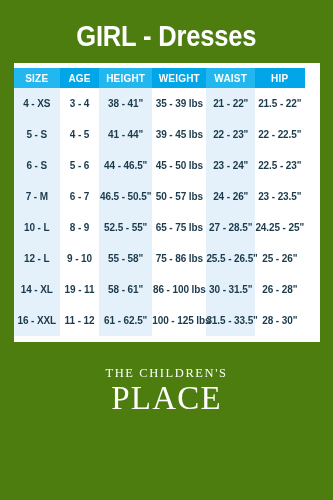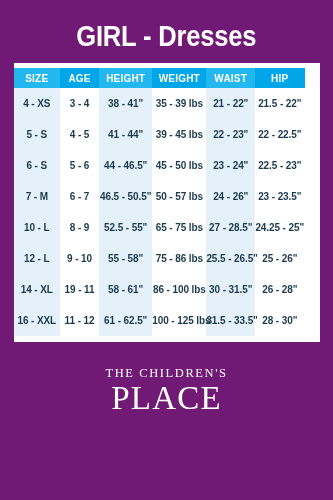--- a/index.html
+++ b/index.html
@@ -12,21 +12,21 @@
     overflow: hidden;
     background: #009fe3;
     font-family: "Liberation Sans", sans-serif;
     -webkit-font-smoothing: antialiased;
   }
 
   .poster {
     position: relative;
     width: 333px;
     height: 500px;
-    background: #701a75;
+    background: #4d7c0f;
     box-sizing: border-box;
     display: flex;
     flex-direction: column;
     align-items: center;
   }
 
   
   .title {
     margin-top: 19px;
     margin-bottom: 0;

